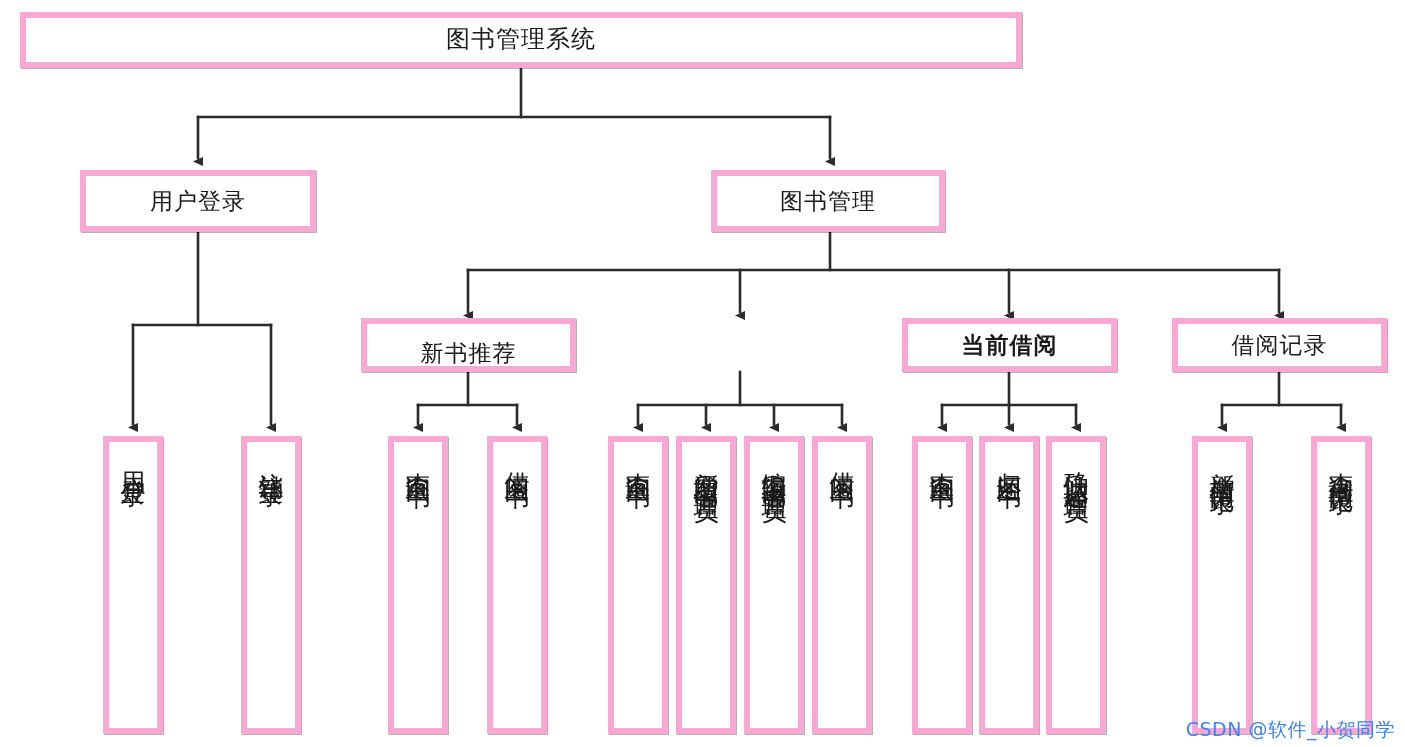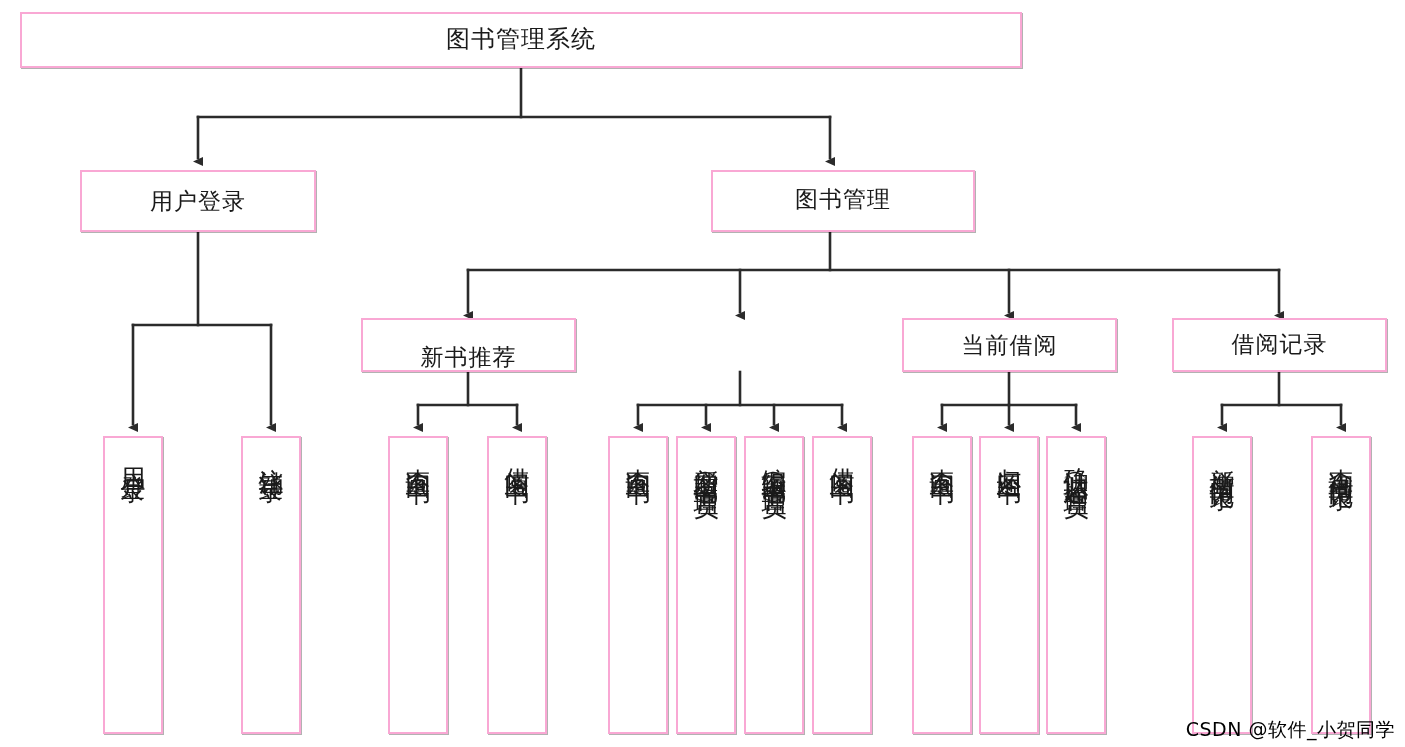--- a/index.html
+++ b/index.html
@@ -23,21 +23,21 @@
     left: 0;
     top: 0;
     width: 1405px;
     height: 747px;
     pointer-events: none;
   }
   .node {
     position: absolute;
     box-sizing: border-box;
     background: #ffffff;
-    border: 2px solid #f9a8d4;
+    border: 6px solid #f9a8d4;
     box-shadow: 1px 1px 0 rgba(0,0,0,0.30);
     display: flex;
     align-items: center;
     justify-content: center;
     color: #1a1a1a;
   }
   .node .node-label {
     display: block;
     text-align: center;
     line-height: 1.15;
@@ -61,21 +61,21 @@
     white-space: nowrap;
   }
   .node.root .node-label {
     font-size: 24px;
   }
   .watermark {
     position: absolute;
     right: 10px;
     bottom: 4px;
     font-size: 19px;
-    color: #000000;
+    color: #3b82f6;
     white-space: nowrap;
     letter-spacing: 0.5px;
   }
 </style>
 </head>
 <body>
 
 <div id="diagram-root">
 
   <svg class="connectors" viewBox="0 0 1405 747">
@@ -128,31 +128,31 @@
     </g>
   </svg>
 
   <div class="node horizontal root" style="left:20px; top:12px; width:1002px; height:56px;">
     <span class="node-label">图书管理系统</span>
   </div>
 
   <div class="node horizontal" style="left:80px; top:170px; width:236px; height:62px;">
     <span class="node-label">用户登录</span>
   </div>
-  <div class="node horizontal" style="left:711px; top:170px; width:264px; height:62px;font-family:Liberation Mono, monospace;">
+  <div class="node horizontal" style="left:711px; top:170px; width:234px; height:62px;">
     <span class="node-label">图书管理</span>
   </div>
 
   <div class="node horizontal" style="left:361px; top:318px; width:215px; height:54px;align-items:flex-end;">
     <span class="node-label">新书推荐</span>
   </div>
-  <div class="node horizontal" style="left:902px; top:318px; width:215px; height:54px;">
+  <div class="node horizontal" style="left:902px; top:318px; width:215px; height:54px;font-weight:bold;">
     <span class="node-label">当前借阅</span>
   </div>
-  <div class="node horizontal" style="left:1172px; top:318px; width:215px; height:54px;font-family:Liberation Serif, serif;">
+  <div class="node horizontal" style="left:1172px; top:318px; width:215px; height:54px;">
     <span class="node-label">借阅记录</span>
   </div>
 
   <div class="node vertical" style="left:103px; top:436px; width:60px; height:298px;">
     <span class="node-label">用户登录</span>
   </div>
   <div class="node vertical" style="left:241px; top:436px; width:60px; height:298px;">
     <span class="node-label">注销登录</span>
   </div>
 

